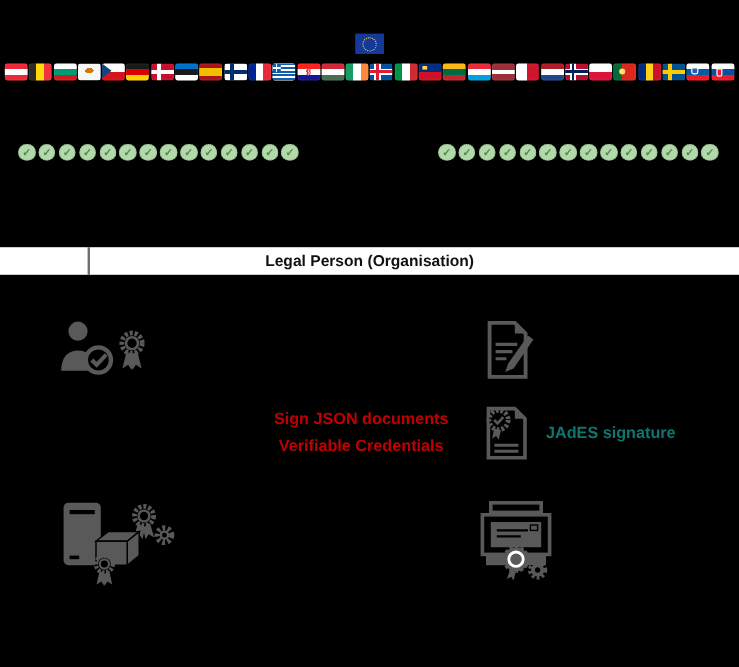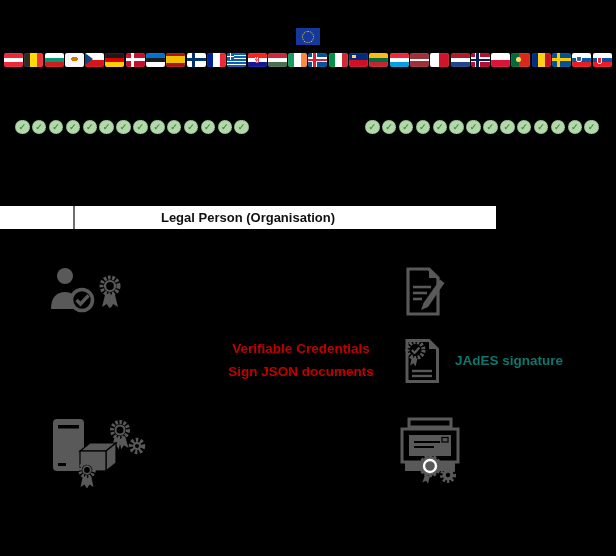--- a/index.html
+++ b/index.html
@@ -74,21 +74,21 @@
   
   .badges{position:absolute;top:118px;width:234px;height:18px;display:flex;
           justify-content:space-between;align-items:center;}
   .badges-left{left:15px;}
   .badges-right{left:365px;}
   .badge{flex:0 0 auto;width:12.5px;height:12.5px;border-radius:50%;background:#b3d8ab;
          border:1.6px dotted #7fb577;display:flex;align-items:center;justify-content:center;
          color:#558a4c;font-size:9px;font-weight:bold;line-height:1;}
 
   
-  .table-header{position:absolute;left:0;top:206px;width:496px;height:23px;background:#fff;}
+  .table-header{position:absolute;left:0;top:206px;width:616px;height:23px;background:#fff;}
   .th-divider{position:absolute;left:73px;top:0;bottom:0;width:1.5px;background:#6e6e6e;}
   .th-label{position:absolute;left:0;right:0;top:0;bottom:0;display:flex;align-items:center;
             justify-content:center;color:#111;font-size:13px;font-weight:bold;}
 
   
   .icon{position:absolute;}
   .ic-person{left:49px;top:267px;}
   .ic-rosette{left:97px;top:274px;}
   .ic-docpen{left:401px;top:266px;}
   .ic-cert{left:402px;top:338px;}
@@ -212,22 +212,22 @@
     <circle cx="13.5" cy="12" r="8" fill="#000" stroke="#595959" stroke-width="4" stroke-dasharray="2.4 1.5"></circle>
     <path d="M9.8 12 l2.8 2.8 4.8-5.2" fill="none" stroke="#595959" stroke-width="2.2"></path>
     <path d="M10 19 L8 27.5 l3.5-2.2 2 3.2 2-8 Z" fill="#595959"></path>
     <g stroke="#595959" stroke-width="2.4">
       <line x1="10" y1="33" x2="30" y2="33"></line>
       <line x1="10" y1="38" x2="30" y2="38"></line>
     </g>
   </svg>
 
   <div class="red-text">
+    <div>Sign JSON documents</div>
     <div>Verifiable Credentials</div>
-    <div>Sign JSON documents</div>
   </div>
   <div class="jades">JAdES signature</div>
 
   <svg class="icon ic-server" width="96" height="72" viewBox="0 0 96 72">
     <rect x="3" y="2" width="31" height="52" rx="4" fill="#595959"></rect>
     <rect x="8" y="8" width="21" height="3.5" fill="#000"></rect>
     <rect x="8" y="46" width="8" height="3" fill="#000"></rect>
     <circle cx="70" cy="13" r="8" fill="none" stroke="#595959" stroke-width="4" stroke-dasharray="2.5 1.6"></circle>
     <circle cx="70" cy="13" r="4.5" fill="none" stroke="#595959" stroke-width="2"></circle>
     <path d="M65 19 L61.5 31 l4.6-2.7 2.6 4 2.3-9.5 Z" fill="#595959"></path>

